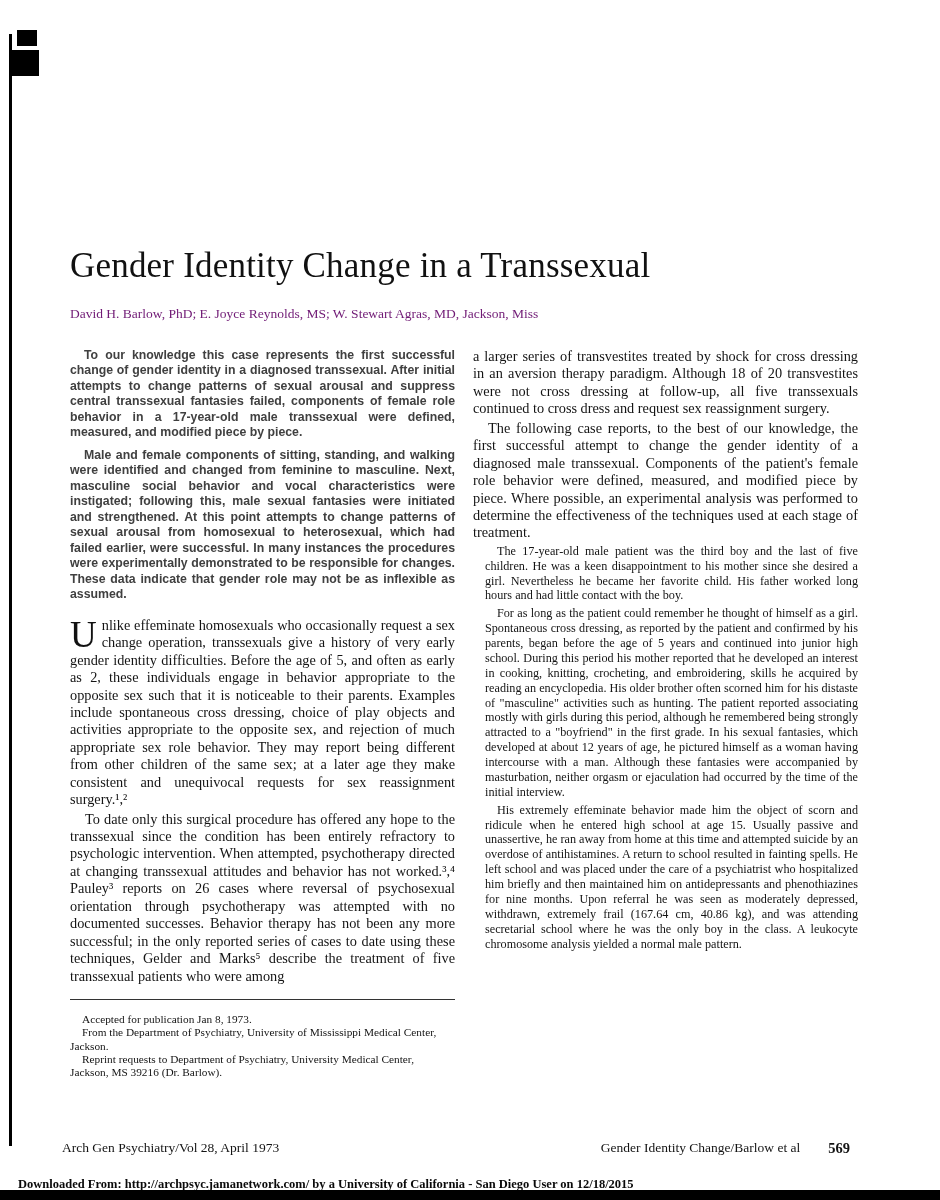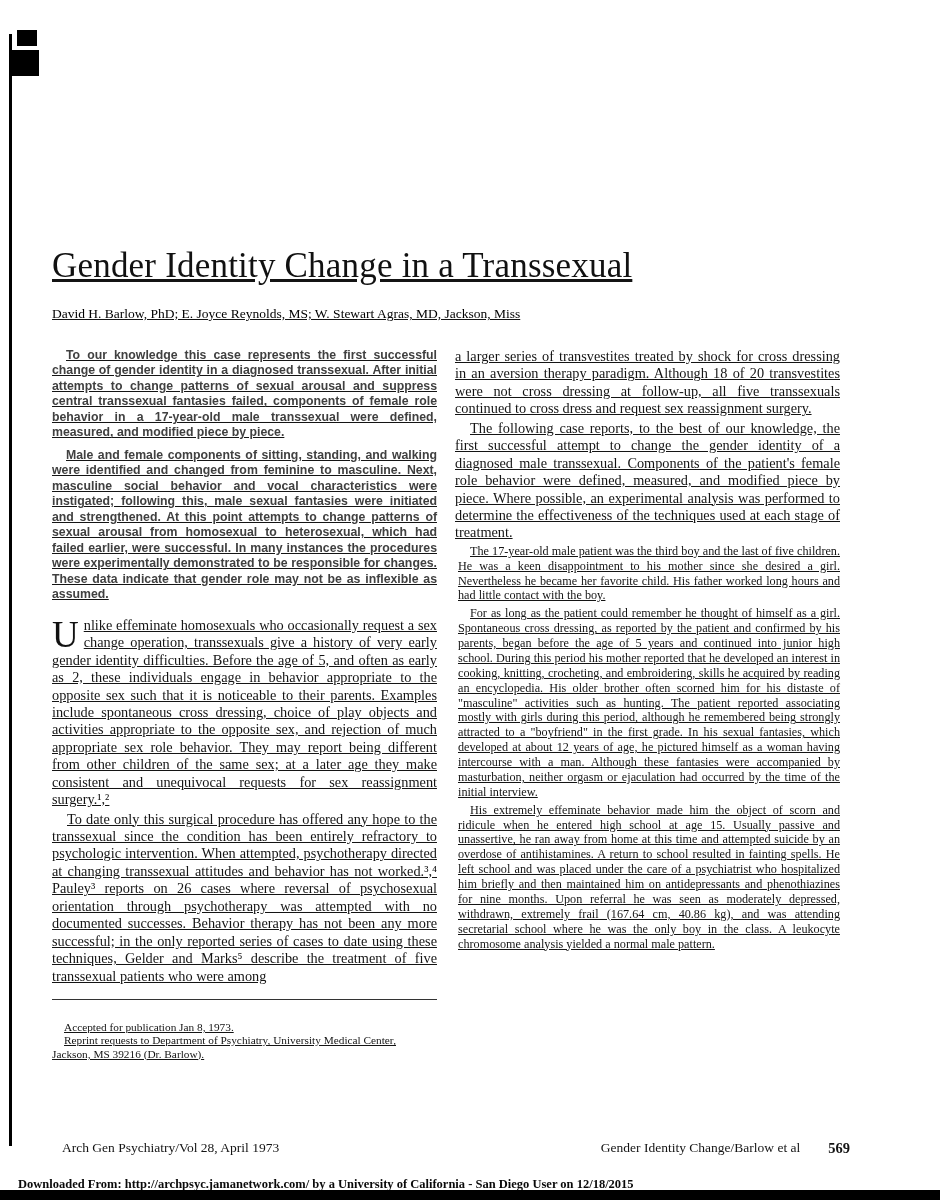--- a/index.html
+++ b/index.html
@@ -11,30 +11,30 @@
     overflow: hidden;
     font-family: "Liberation Serif", serif;
     color: #141414;
   }
   
   .scan-vline { position: absolute; left: 9px; top: 34px; width: 3px; height: 1112px; background: #000; }
   .scan-mark-a { position: absolute; left: 17px; top: 30px; width: 20px; height: 16px; background: #000; }
   .scan-mark-b { position: absolute; left: 12px; top: 50px; width: 27px; height: 26px; background: #000; }
   .bottom-bar { position: absolute; left: 0; bottom: 0; width: 100%; height: 10px; background: #000; }
 
-  .content { position: absolute; left: 52px; top: 246px; width: 788px; text-decoration: underline; }
+  .content { position: absolute; left: 70px; top: 246px; width: 788px; }
 
   .title {
     font-size: 35px;
     font-weight: 400;
     margin: 0 0 20px 0;
     letter-spacing: 0.2px;
     color: #111;
   }
-  .byline { font-size: 13.5px; margin: 0 0 26px 0; color: #000000; }
+  .byline { font-size: 13.5px; margin: 0 0 26px 0; color: #701a75; }
 
   .columns { display: flex; gap: 18px; }
   .col { width: 385px; }
 
   
   .abstract p {
     font-family: "Liberation Sans", sans-serif;
     font-weight: bold;
     font-size: 12.3px;
     line-height: 1.26;
@@ -58,42 +58,42 @@
     font-size: 37px;
     line-height: 0.8;
     padding: 3px 5px 0 0;
     color: #111;
   }
 
   
   .footnotes {
     margin-top: 14px;
     border-top: 1px solid #333;
-    padding-top: 21px;
+    padding-top: 13px;
   }
   .footnotes p {
     font-size: 11.3px;
     line-height: 1.18;
     margin: 0;
     text-indent: 12px;
     text-align: left;
   }
 
   
   .section-heading {
     font-size: 13.5px;
     font-weight: bold;
     text-align: center;
     margin: 12px 0 8px 0;
   }
   .case-par {
     font-size: 12.2px;
     line-height: 1.22;
     text-align: justify;
-    margin: 0 0 3px 3px;
+    margin: 0 0 3px 12px;
     text-indent: 12px;
   }
 
   
   .footer {
     position: absolute;
     left: 62px;
     top: 1092px;
     width: 788px;
     display: flex;
@@ -133,20 +133,21 @@
         <div class="abstract">
           <p>To our knowledge this case represents the first successful change of gender identity in a diagnosed transsexual. After initial attempts to change patterns of sexual arousal and suppress central transsexual fantasies failed, components of female role behavior in a 17-year-old male transsexual were defined, measured, and modified piece by piece.</p>
           <p>Male and female components of sitting, standing, and walking were identified and changed from feminine to masculine. Next, masculine social behavior and vocal characteristics were instigated; following this, male sexual fantasies were initiated and strengthened. At this point attempts to change patterns of sexual arousal from homosexual to heterosexual, which had failed earlier, were successful. In many instances the procedures were experimentally demonstrated to be responsible for changes. These data indicate that gender role may not be as inflexible as assumed.</p>
         </div>
 
         <p class="body-par first-par"><span class="dropcap">U</span><span>nlike effeminate homosexuals who occasionally request a sex change operation, transsexuals give a history of very early gender identity difficulties. Before the age of 5, and often as early as 2, these individuals engage in behavior appropriate to the opposite sex such that it is noticeable to their parents. Examples include spontaneous cross dressing, choice of play objects and activities appropriate to the opposite sex, and rejection of much appropriate sex role behavior. They may report being different from other children of the same sex; at a later age they make consistent and unequivocal requests for sex reassignment surgery.¹,²</span></p>
         <p class="body-par indent">To date only this surgical procedure has offered any hope to the transsexual since the condition has been entirely refractory to psychologic intervention. When attempted, psychotherapy directed at changing transsexual attitudes and behavior has not worked.³,⁴ Pauley³ reports on 26 cases where reversal of psychosexual orientation through psychotherapy was attempted with no documented successes. Behavior therapy has not been any more successful; in the only reported series of cases to date using these techniques, Gelder and Marks⁵ describe the treatment of five transsexual patients who were among</p>
 
         <div class="footnotes">
           <p>Accepted for publication Jan 8, 1973.</p>
+          <p>From the Department of Psychiatry, University of Mississippi Medical Center, Jackson.</p>
           <p>Reprint requests to Department of Psychiatry, University Medical Center, Jackson, MS 39216 (Dr. Barlow).</p>
         </div>
       </div>
 
       <div class="col">
         <p class="body-par">a larger series of transvestites treated by shock for cross dressing in an aversion therapy paradigm. Although 18 of 20 transvestites were not cross dressing at follow-up, all five transsexuals continued to cross dress and request sex reassignment surgery.</p>
         <p class="body-par indent">The following case reports, to the best of our knowledge, the first successful attempt to change the gender identity of a diagnosed male transsexual. Components of the patient's female role behavior were defined, measured, and modified piece by piece. Where possible, an experimental analysis was performed to determine the effectiveness of the techniques used at each stage of treatment.</p>
 
 
         <p class="case-par">The 17-year-old male patient was the third boy and the last of five children. He was a keen disappointment to his mother since she desired a girl. Nevertheless he became her favorite child. His father worked long hours and had little contact with the boy.</p>

